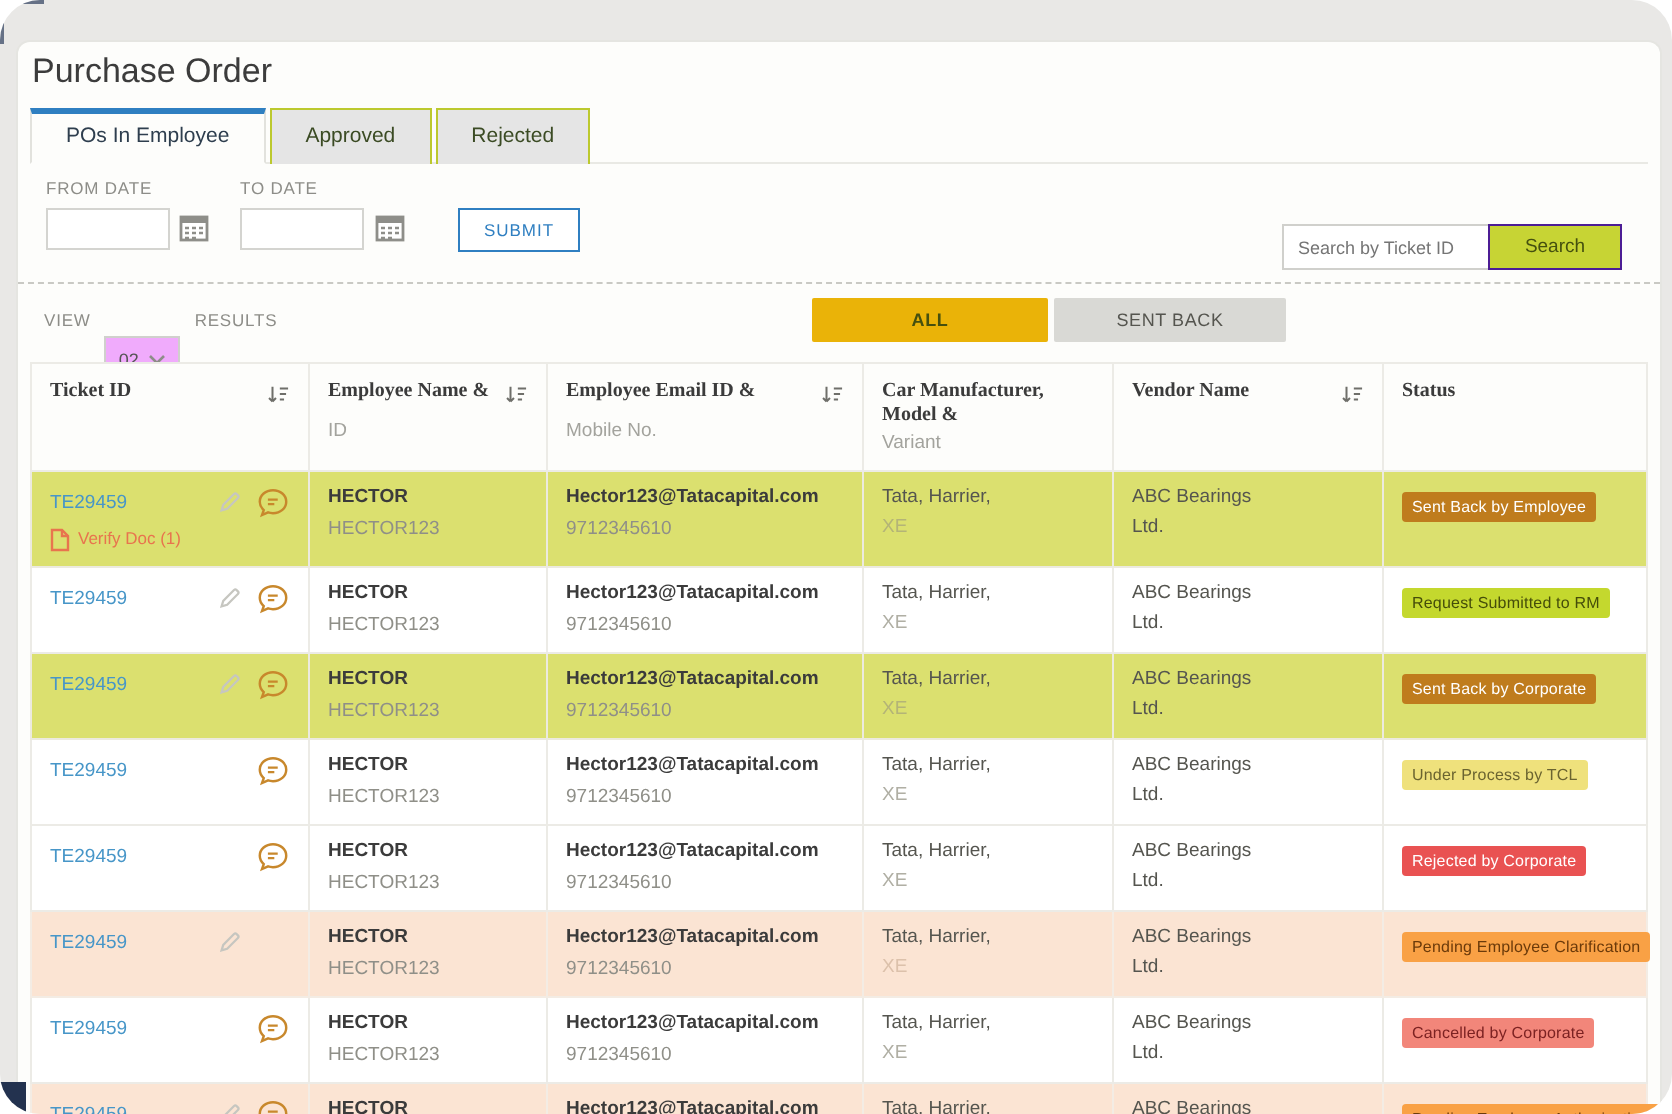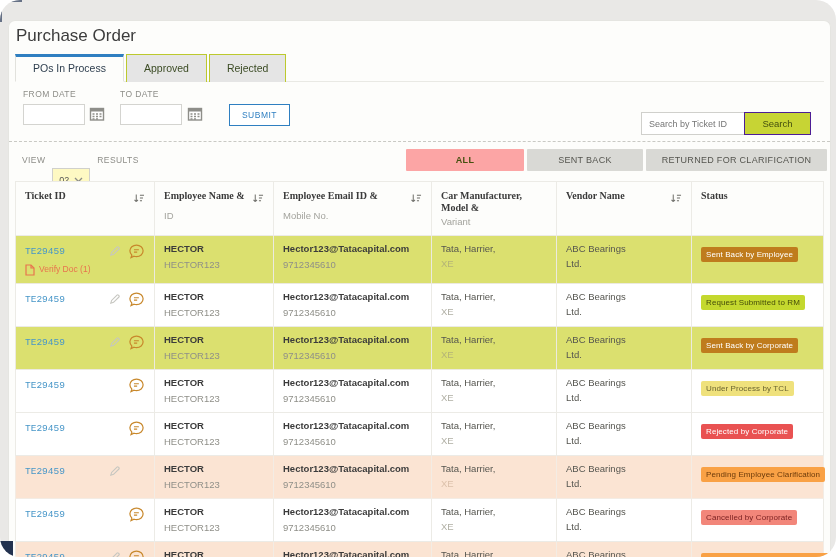--- a/index.html
+++ b/index.html
@@ -31,51 +31,51 @@
   .search-wrap{position:absolute;left:632px;top:91px;width:182px;height:23px;display:flex;}
   .search-input{width:103px;height:23px;border:1px solid #d0d0cc;border-right:none;font-size:9px;color:#555;padding:0 7px;
                 font-family:"Liberation Sans",sans-serif;background:#fff;}
   .search-btn{width:67px;height:23px;background:#c7d434;border:1px solid #4c1d95;color:#45500f;font-size:9.5px;cursor:pointer;
               font-family:"Liberation Sans",sans-serif;}
 
   .dash-sep{position:absolute;left:0;right:0;top:120px;border-top:1px dashed #c9c9c4;}
 
   .view-bar{position:absolute;left:13px;top:127px;height:24px;display:flex;align-items:center;gap:7px;}
   .view-label{font-size:8.5px;letter-spacing:.4px;color:#8d8d88;}
-  .view-select{width:38px;height:24px;border:1px solid #d0d0cc;background:#fef9c3;display:flex;align-items:center;
+  .view-select{width:38px;height:24px;border:1px solid #d0d0cc;background:#f0abfc;display:flex;align-items:center;
                justify-content:space-between;padding:0 6px;font-size:9px;color:#555;cursor:pointer;margin-top:40px;}
 
   .segments{position:absolute;top:128px;left:397px;height:22px;display:flex;gap:3px;}
   .seg{height:22px;line-height:22px;text-align:center;font-size:9px;letter-spacing:.3px;color:#55554f;background:#d9d9d5;
        cursor:pointer;border-radius:1px;}
   .seg:nth-child(1){width:118px;}
   .seg:nth-child(2){width:116px;}
   .seg:nth-child(3){width:181px;}
-  .seg.active{background:#fca5a5;color:#45500f;font-weight:bold;}
+  .seg.active{background:#eab308;color:#45500f;font-weight:bold;}
 
   table.grid{position:absolute;left:6px;top:160px;width:808px;border-collapse:collapse;table-layout:fixed;
              border:1px solid #e0e0dc;}
   .grid th,.grid td{border:1px solid #ecebe6;vertical-align:top;text-align:left;}
   .grid th{background:#fdfdfb;padding:8px 9px 7px 9px;height:38px;}
   .h-top{display:flex;align-items:flex-start;font-family:Liberation Serif, serif;}
   .h-title{font-size:10px;font-weight:bold;color:#3b3b3b;line-height:12px;}
   .h-sub{font-size:9.5px;color:#a3a39d;line-height:12px;margin-top:2px;font-weight:normal;}
   .sort{margin-left:auto;cursor:pointer;flex:0 0 auto;padding-left:4px;}
 
   .grid td{padding:7px 9px;background:#fff;}
   tr.bg-yellow td{background:#dbe06f;border-color:#eceadf;}
   tr.bg-peach td{background:#fbe4d3;border-color:#f3ece4;}
   .l1{font-size:9.5px;font-weight:bold;color:#3b3b3b;line-height:12px;}
   .l2{font-size:9.5px;color:#8f8f88;line-height:12px;margin-top:4px;}
   .g1{font-size:9.5px;color:#55554f;line-height:12px;}
   .g2{font-size:9.5px;color:#b0afa4;line-height:12px;margin-top:3px;}
   tr.bg-yellow .g2{color:#b4b477;}
   tr.bg-peach .g2{color:#dcc1ab;}
 
-  .tk-line{display:flex;align-items:center;font-family:Liberation Mono, monospace;}
+  .tk-line{display:flex;align-items:center;}
   .tk-link{font-size:9.5px;color:#4796c8;text-decoration:none;cursor:pointer;}
   .tk-icons{margin-left:auto;display:flex;align-items:center;gap:7px;}
   .icon-slot{display:inline-flex;align-items:center;justify-content:center;cursor:pointer;}
   .icon-slot.hidden{visibility:hidden;}
   .verify{display:flex;align-items:flex-start;gap:4px;margin-top:4px;font-size:8.5px;color:#e8744e;cursor:pointer;}
 
   .badge{display:inline-block;font-size:8px;padding:3px 5px;border-radius:2px;white-space:nowrap;letter-spacing:.1px;}
   .badge-dark-orange{background:#bf7c1d;color:#fff;}
   .badge-lime{background:#c4d82e;color:#454d0a;}
   .badge-pale-yellow{background:#efe17c;color:#6b6430;}
@@ -87,21 +87,21 @@
 <body>
 
 <div class="screen">
   <div class="corner-tl"></div>
   <div class="corner-bl"></div>
 
   <div class="card">
     <div class="page-title">Purchase Order</div>
 
     <div class="tabbar">
-        <div class="tab active">POs In Process</div>
+        <div class="tab active">POs In Employee</div>
         <div class="tab">Approved</div>
         <div class="tab">Rejected</div>
       </div>
 
     <div class="flabel" style="left:14px;top:68px;">FROM DATE</div>
     <input class="dinput" style="left: 14px; top: 83px;" value="">
     <span class="calbtn" style="left:80px;top:85px;">
       <svg width="16" height="16" viewBox="0 0 16 16">
           <rect x="1.5" y="2.5" width="13" height="11.5" fill="#fff" stroke="#8e8e89" stroke-width="1.4"></rect>
           <rect x="1.5" y="2.5" width="13" height="3" fill="#8e8e89"></rect>
@@ -133,21 +133,20 @@
         <svg width="9" height="6" viewBox="0 0 9 6">
             <path d="M1 1l3.5 3.5L8 1" fill="none" stroke="#8d8d88" stroke-width="1.3"></path>
           </svg>
       </span>
       <span class="view-label">RESULTS</span>
     </div>
 
     <div class="segments">
         <div class="seg active">ALL</div>
         <div class="seg">SENT BACK</div>
-        <div class="seg">RETURNED FOR CLARIFICATION</div>
       </div>
 
     <table class="grid">
       <colgroup>
         <col style="width:139px">
           <col style="width:119px">
           <col style="width:158px">
         <col style="width:125px">
           <col style="width:135px">
           <col style="width:132px">

